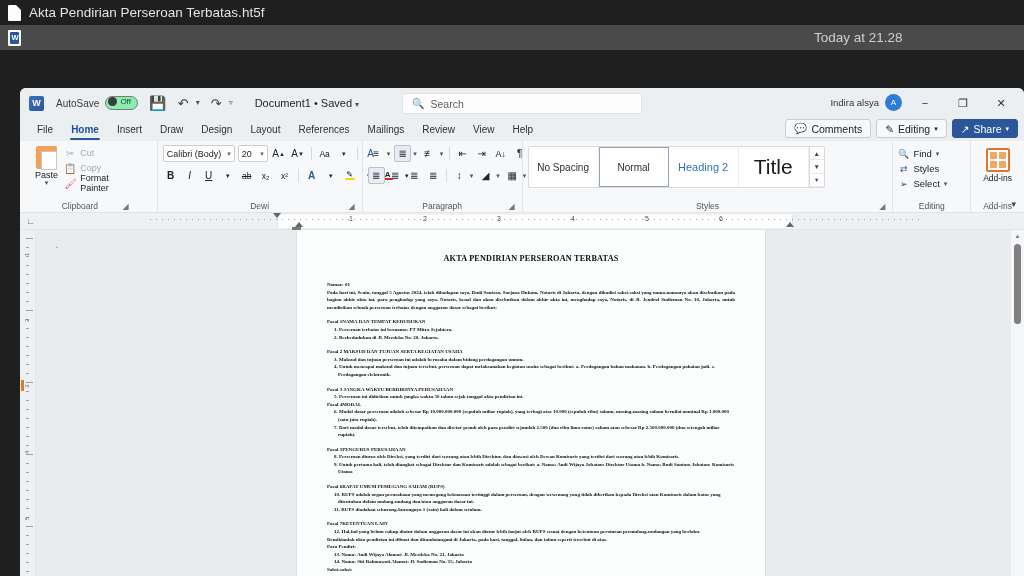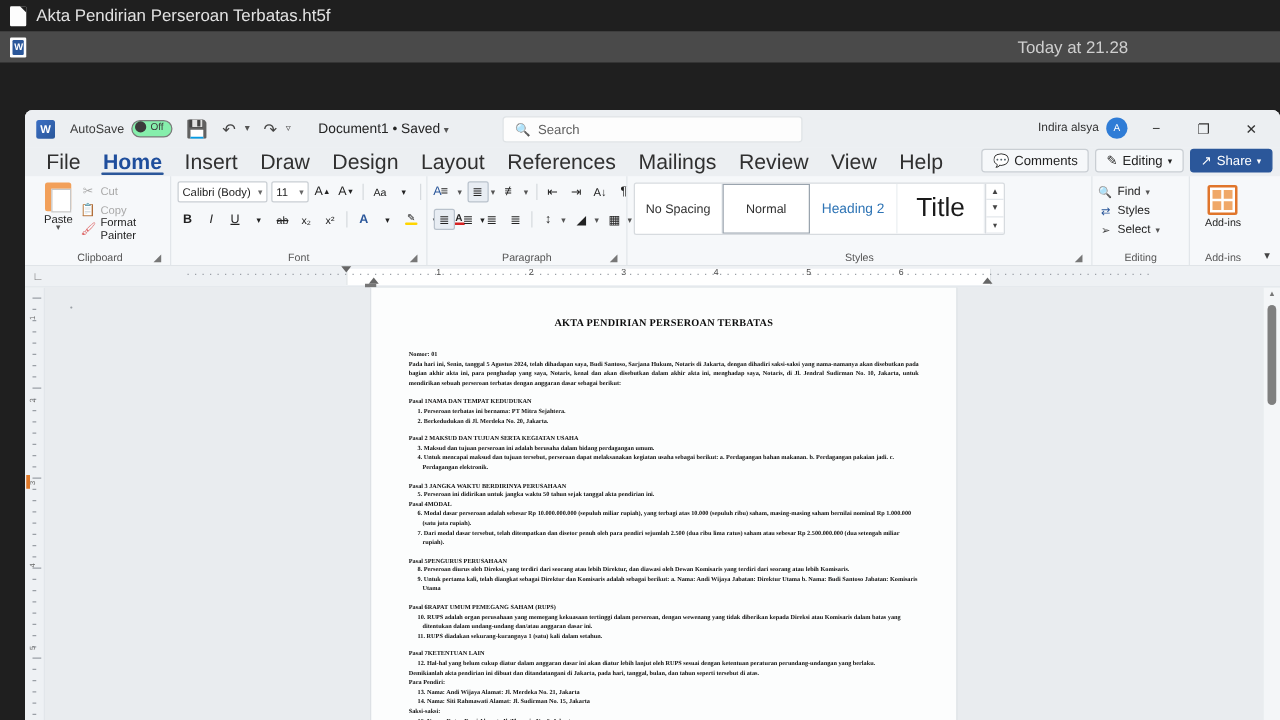--- a/index.html
+++ b/index.html
@@ -128,21 +128,21 @@
   .w-winbtns { position: absolute; right: 4px; top: 0; height: 30px; display: flex; align-items: center; }
   .w-winbtn { width: 38px; height: 30px; display: flex; align-items: center; justify-content: center; font-size: 11px; color: #333; }
 
   
   .w-tabs {
     position: relative; height: 23px; background: #eceff2;
     display: flex; align-items: center; padding-left: 8px; gap: 0;
   }
   .w-tab {
     padding: 0 9px; height: 23px; line-height: 23px;
-    font-size: 17px; color: #303030; position: relative; white-space: nowrap;
+    font-size: 10px; color: #303030; position: relative; white-space: nowrap;
   }
   .w-tab.active { color: #1f4e9c; font-weight: 600; }
   .w-tab.active::after {
     content: ""; position: absolute; left: 8px; right: 8px; bottom: 1px;
     height: 2px; background: #2b579a; border-radius: 1px;
   }
   .w-tabright { position: absolute; right: 6px; top: 1px; display: flex; align-items: center; gap: 5px; }
   .tb-pill {
     height: 19px; padding: 0 8px; border: 1px solid #c9ced3; border-radius: 3px;
     background: #f6f8fa; font-size: 10.5px; color: #222;
@@ -177,21 +177,21 @@
     width: 14px; height: 17px; background: #fff; border: 1px solid #c7c7c7;
   }
   .clip-paste .t { font-size: 9px; margin-top: 1px; }
   .clip-paste .cv { font-size: 7px; color: #555; line-height: 6px; }
   .clip-items { display: flex; flex-direction: column; gap: 1px; padding-top: 2px; }
   .clip-item { display: flex; align-items: center; gap: 4px; font-size: 9px; height: 14px; }
   .clip-item.dim { color: #a9a9a9; }
   .clip-item .gi { width: 12px; text-align: center; font-size: 10px; }
 
   
-  .g-font { width: 205px; }
+  .g-font { width: 205px; margin-left: 21px; }
   .fontrow { display: flex; align-items: center; gap: 3px; height: 19px; }
   .fontrow + .fontrow { margin-top: 3px; }
   .fbox {
     height: 17px; border: 1px solid #c9ced3; background: #fff;
     border-radius: 2px; display: flex; align-items: center; padding: 0 3px;
     font-size: 9px; justify-content: space-between;
   }
   .fbox .cv { font-size: 7px; color: #666; margin-left: 4px; }
   .fbtn {
     width: 16px; height: 17px; display: flex; align-items: center; justify-content: center;
@@ -440,21 +440,21 @@
     </div>
 
     <div class="rb-group g-font">
       <div class="rb-body" style="flex-direction:column">
         <div class="fontrow">
           <div class="fbox" style="width:72px">
             <span>Calibri (Body)</span>
             <span class="cv">▾</span>
           </div>
           <div class="fbox" style="width:30px">
-            <span>11</span>
+            <span>20</span>
             <span class="cv">▾</span>
           </div>
           <div class="fbtn">
               <span>A</span>
               <sup style="font-size:6px">▲</sup>
             </div>
           <div class="fbtn">
               <span>A</span>
               <sup style="font-size:6px">▼</sup>
             </div>
@@ -499,21 +499,21 @@
           </div>
           <div class="fbtn sm" style="font-size:7px">▾</div>
           <div class="fbtn" style="flex-direction:column;line-height:7px">
             <span style="font-size:8px;font-weight:700">A</span>
             <span class="underbar" style="background:#d62323"></span>
           </div>
           <div class="fbtn sm" style="font-size:7px">▾</div>
         </div>
       </div>
       <div class="rb-label">
-        <span>Font</span>
+        <span>Dewi</span>
         <span class="rb-launcher">◢</span>
       </div>
     </div>
 
     <div class="rb-group g-para">
       <div class="rb-body" style="flex-direction:column">
         <div class="prow">
           <div class="pbtn">≡</div>
           <div class="pcv">▾</div>
           <div class="pbtn boxed">≣</div>

